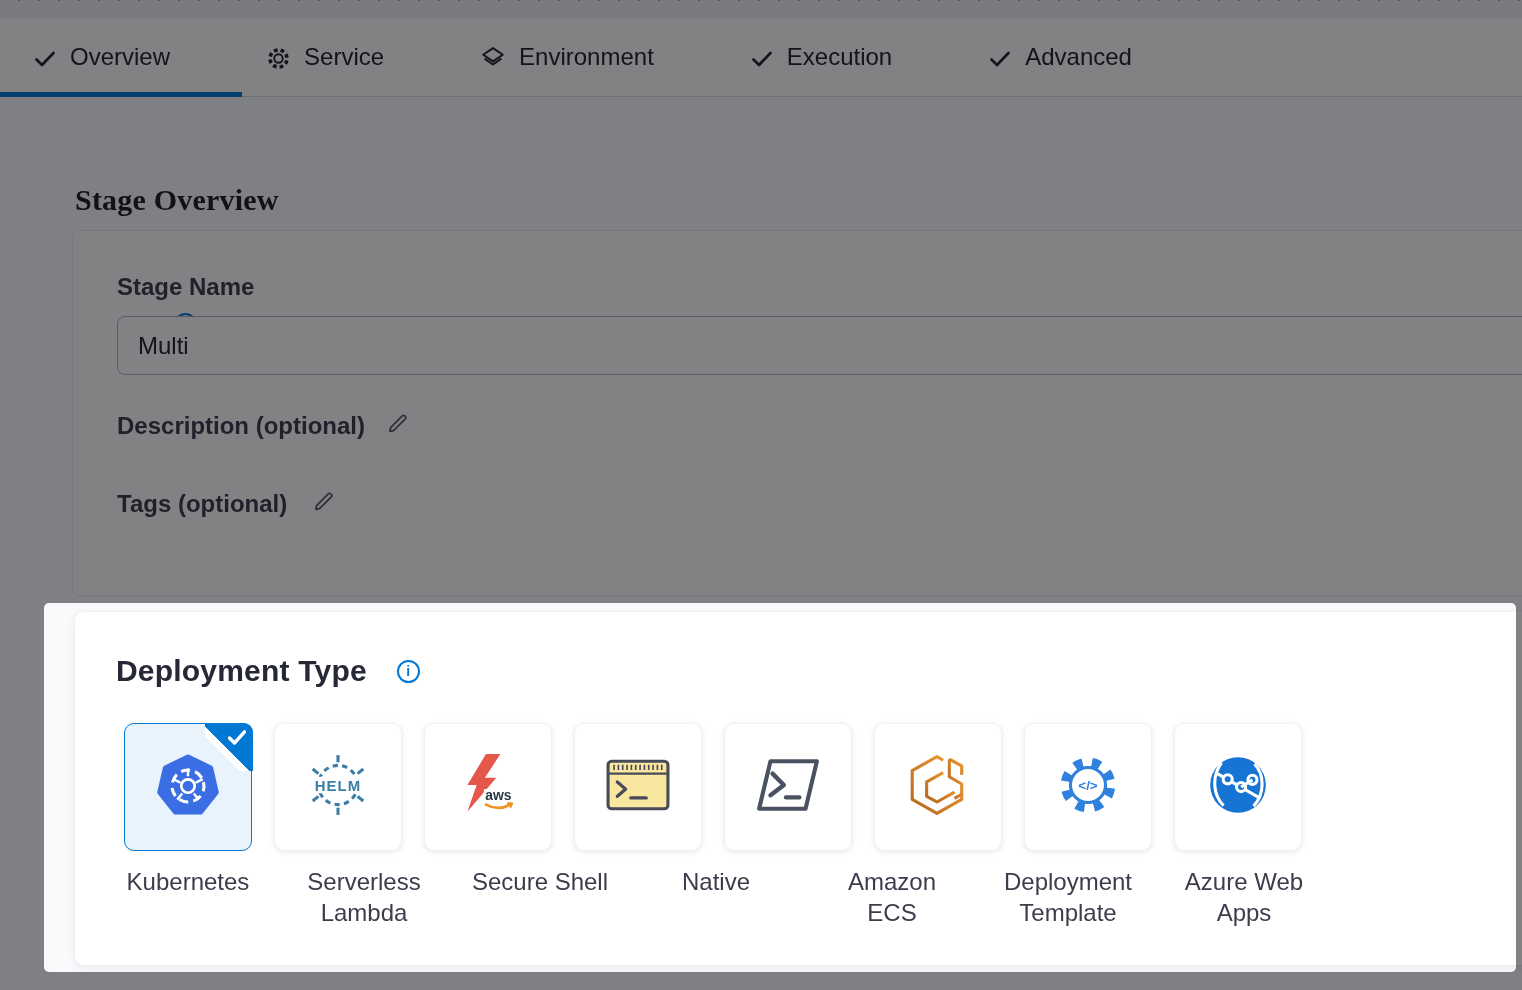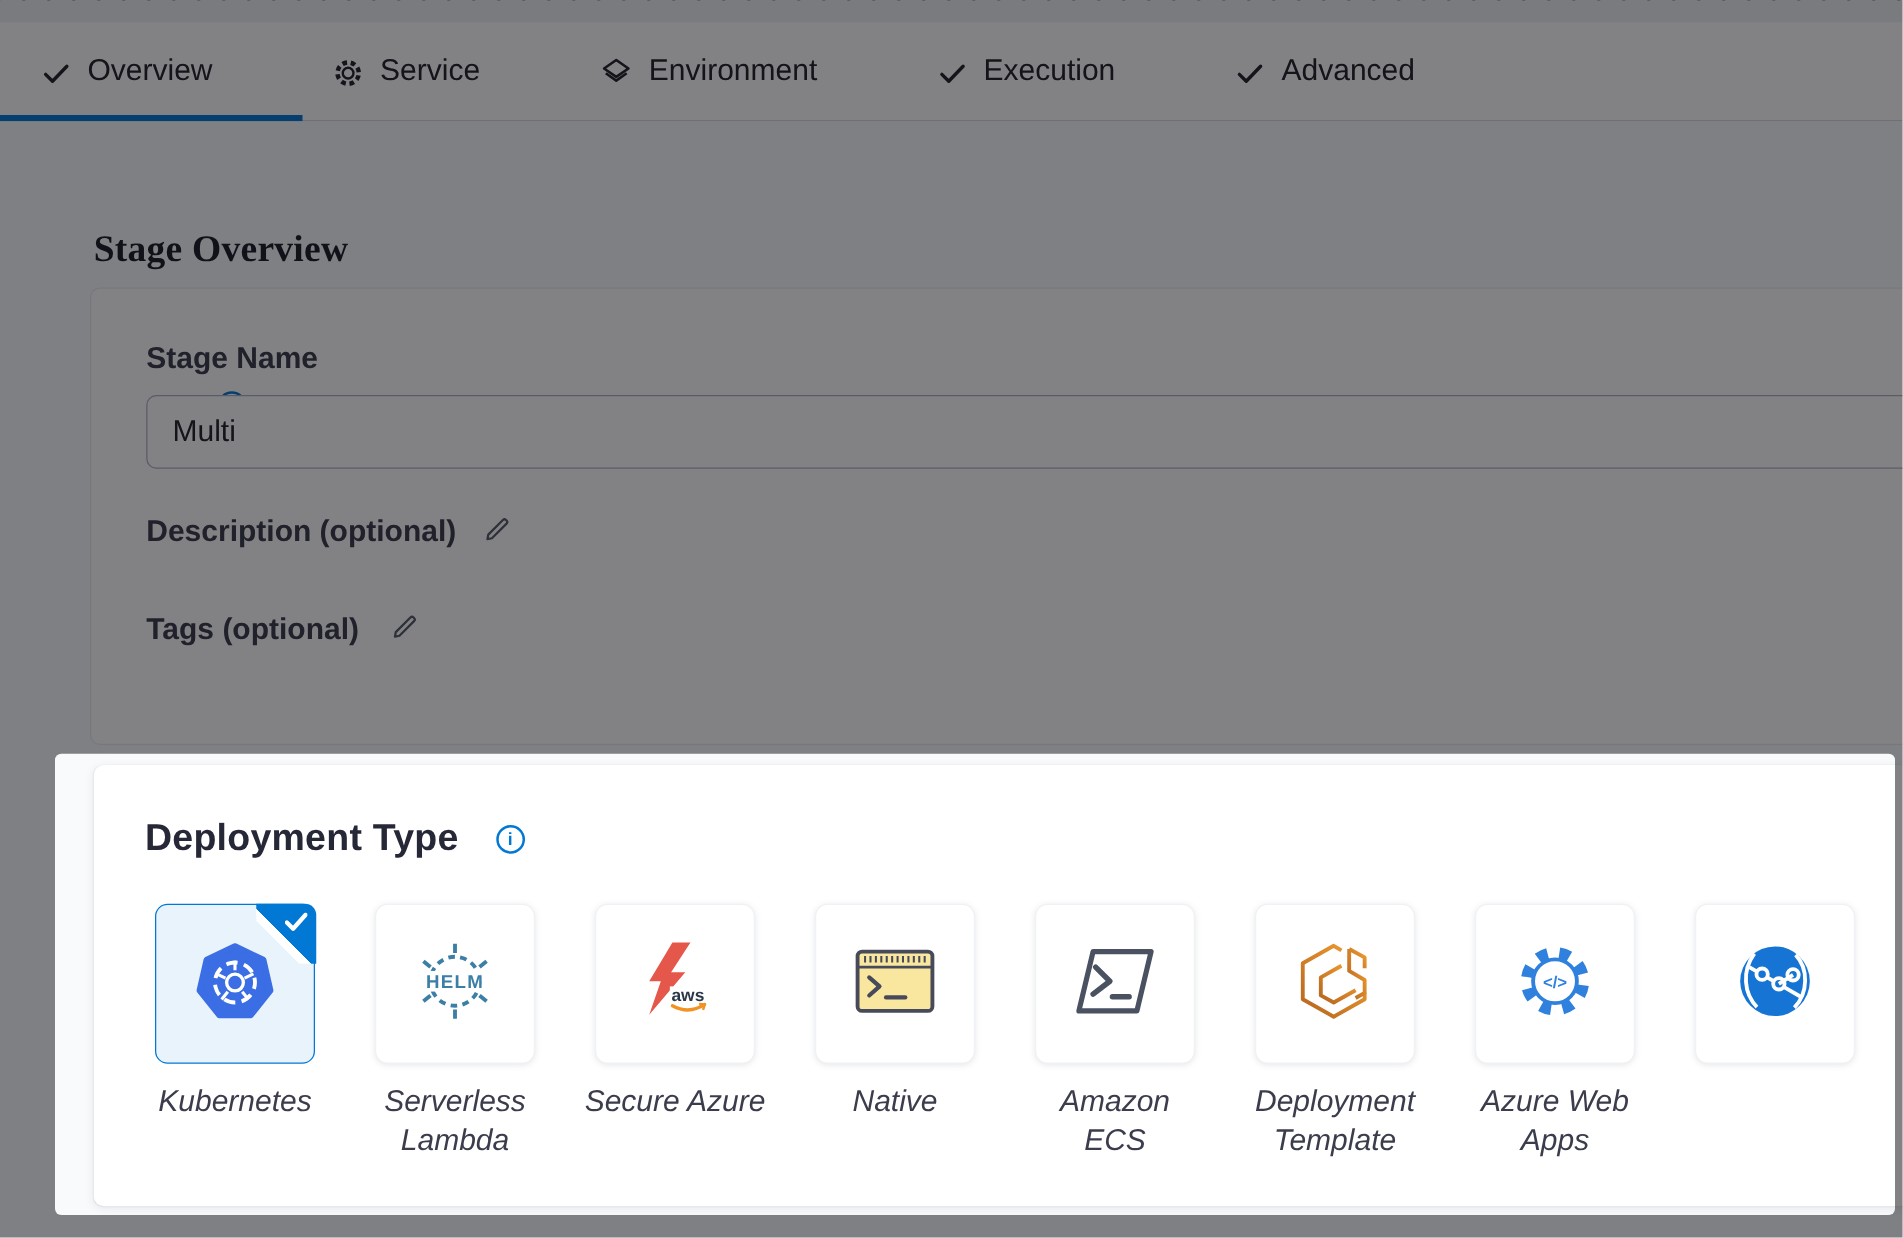--- a/index.html
+++ b/index.html
@@ -55,34 +55,34 @@
   .row-tags { position:absolute; left:44px; top:256px;gap:16px; }
   .pencil { cursor:pointer; margin-left:8px; }
 
   
   .deploy-card {
     position:absolute; left:75px; top:515px; right:-24px; height:353px;
     background:#ffffff; border-radius:8px;
     box-shadow:0 2px 8px rgba(40,41,61,.08), 0 0 1px rgba(40,41,61,.08);
   }
   .deploy-title { position:absolute; left:41px; top:42px; display:flex; align-items:center; gap:30px; color:#262838; }
-  .tiles { position:absolute; left:49px; top:111px; display:flex; gap:48px; }
+  .tiles { position:absolute; left:49px; top:111px; display:flex; gap:22px; }
   .tile {
     width:128px; height:128px; background:#fff; border:1px solid #f0f1f6; border-radius:10px;
     box-shadow:0 1px 5px rgba(96,97,112,.16);
     display:flex; align-items:center; justify-content:center; position:relative; cursor:pointer;
   }
   .tile.selected { background:#e9f3fc; border:1.5px solid #0278d5; box-shadow:none; }
   .corner-flag {
     position:absolute; top:-1.5px; right:-1.5px; width:48px; height:48px;
     background:linear-gradient(to bottom left,#0278d5 54%,#ffffff 54%,#ffffff 64%,rgba(255,255,255,0) 64%);
     border-top-right-radius:9px;
   }
   .corner-flag svg { position:absolute; top:7px; right:7px; }
-  .labels { position:absolute; left:38px; top:254px; display:flex; gap:26px;font-style:italic; }
+  .labels { position:absolute; left:38px; top:254px; display:flex; gap:26px; }
   .tile-label {
     width:150px; text-align:center; white-space:pre-line;
     font-size:24px; line-height:31px; font-weight:500; color:#3b3d4c;
   }
 
   
   .spotlight {
     position:absolute; left:44px; top:603px; width:1472px; height:369px;
     border-radius:5px; pointer-events:none; z-index:40;
     box-shadow:0 0 0 3000px rgba(5,6,10,0.5);
@@ -293,21 +293,21 @@
             <path d="M35 34 L46 27" stroke="#ffffff" stroke-width="3" fill="none"></path>
           </svg>
         </span>
       </div>
     </div>
 
     <div class="labels">
       <div class="tile-label">Kubernetes</div>
       <div class="tile-label">Serverless
 Lambda</div>
-      <div class="tile-label">Secure Azure</div>
+      <div class="tile-label">Secure Shell</div>
       <div class="tile-label">Native</div>
       <div class="tile-label">Amazon
 ECS</div>
       <div class="tile-label">Deployment
 Template</div>
       <div class="tile-label">Azure Web
 Apps</div>
     </div>
   </div>
 </div>

